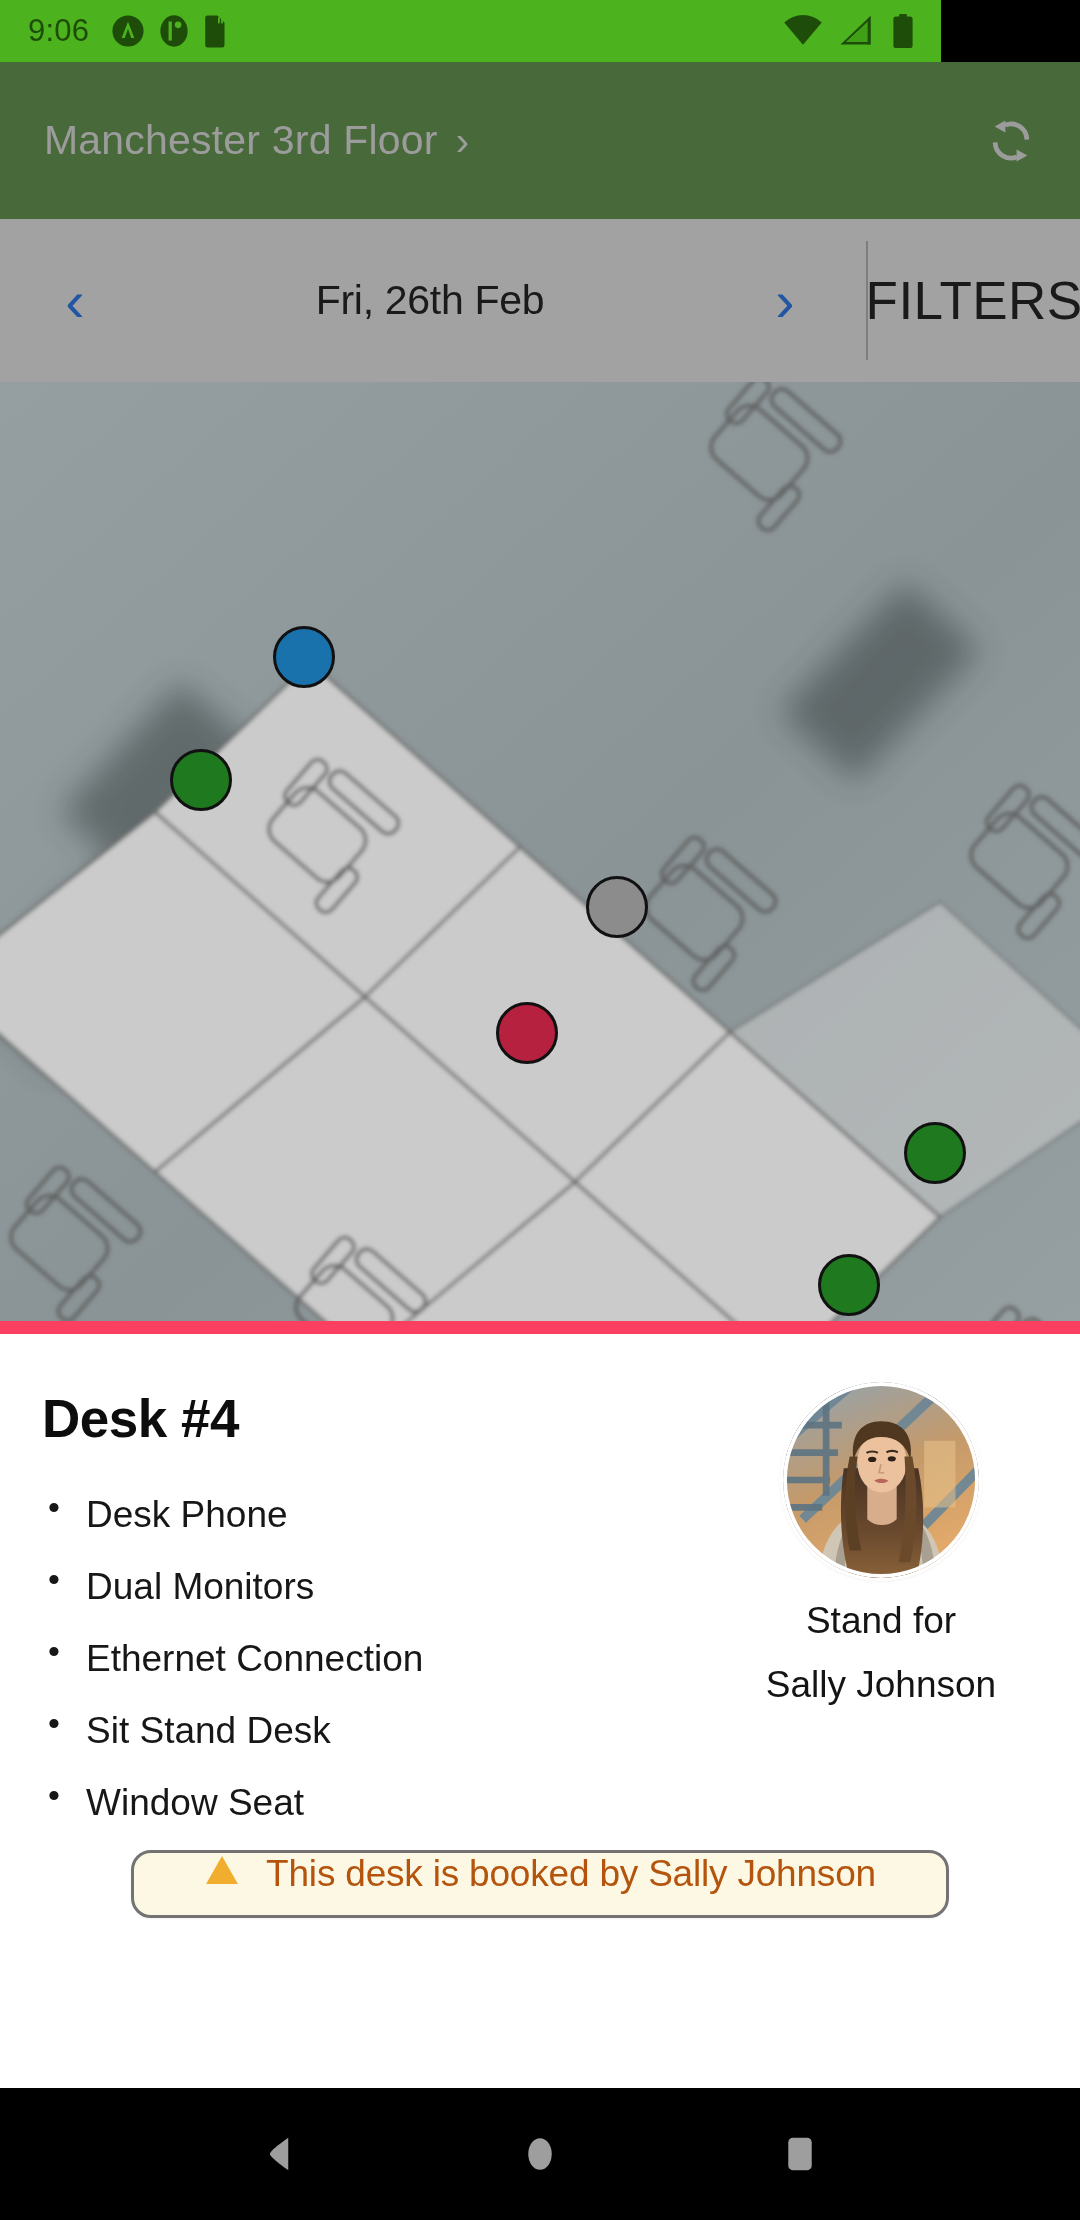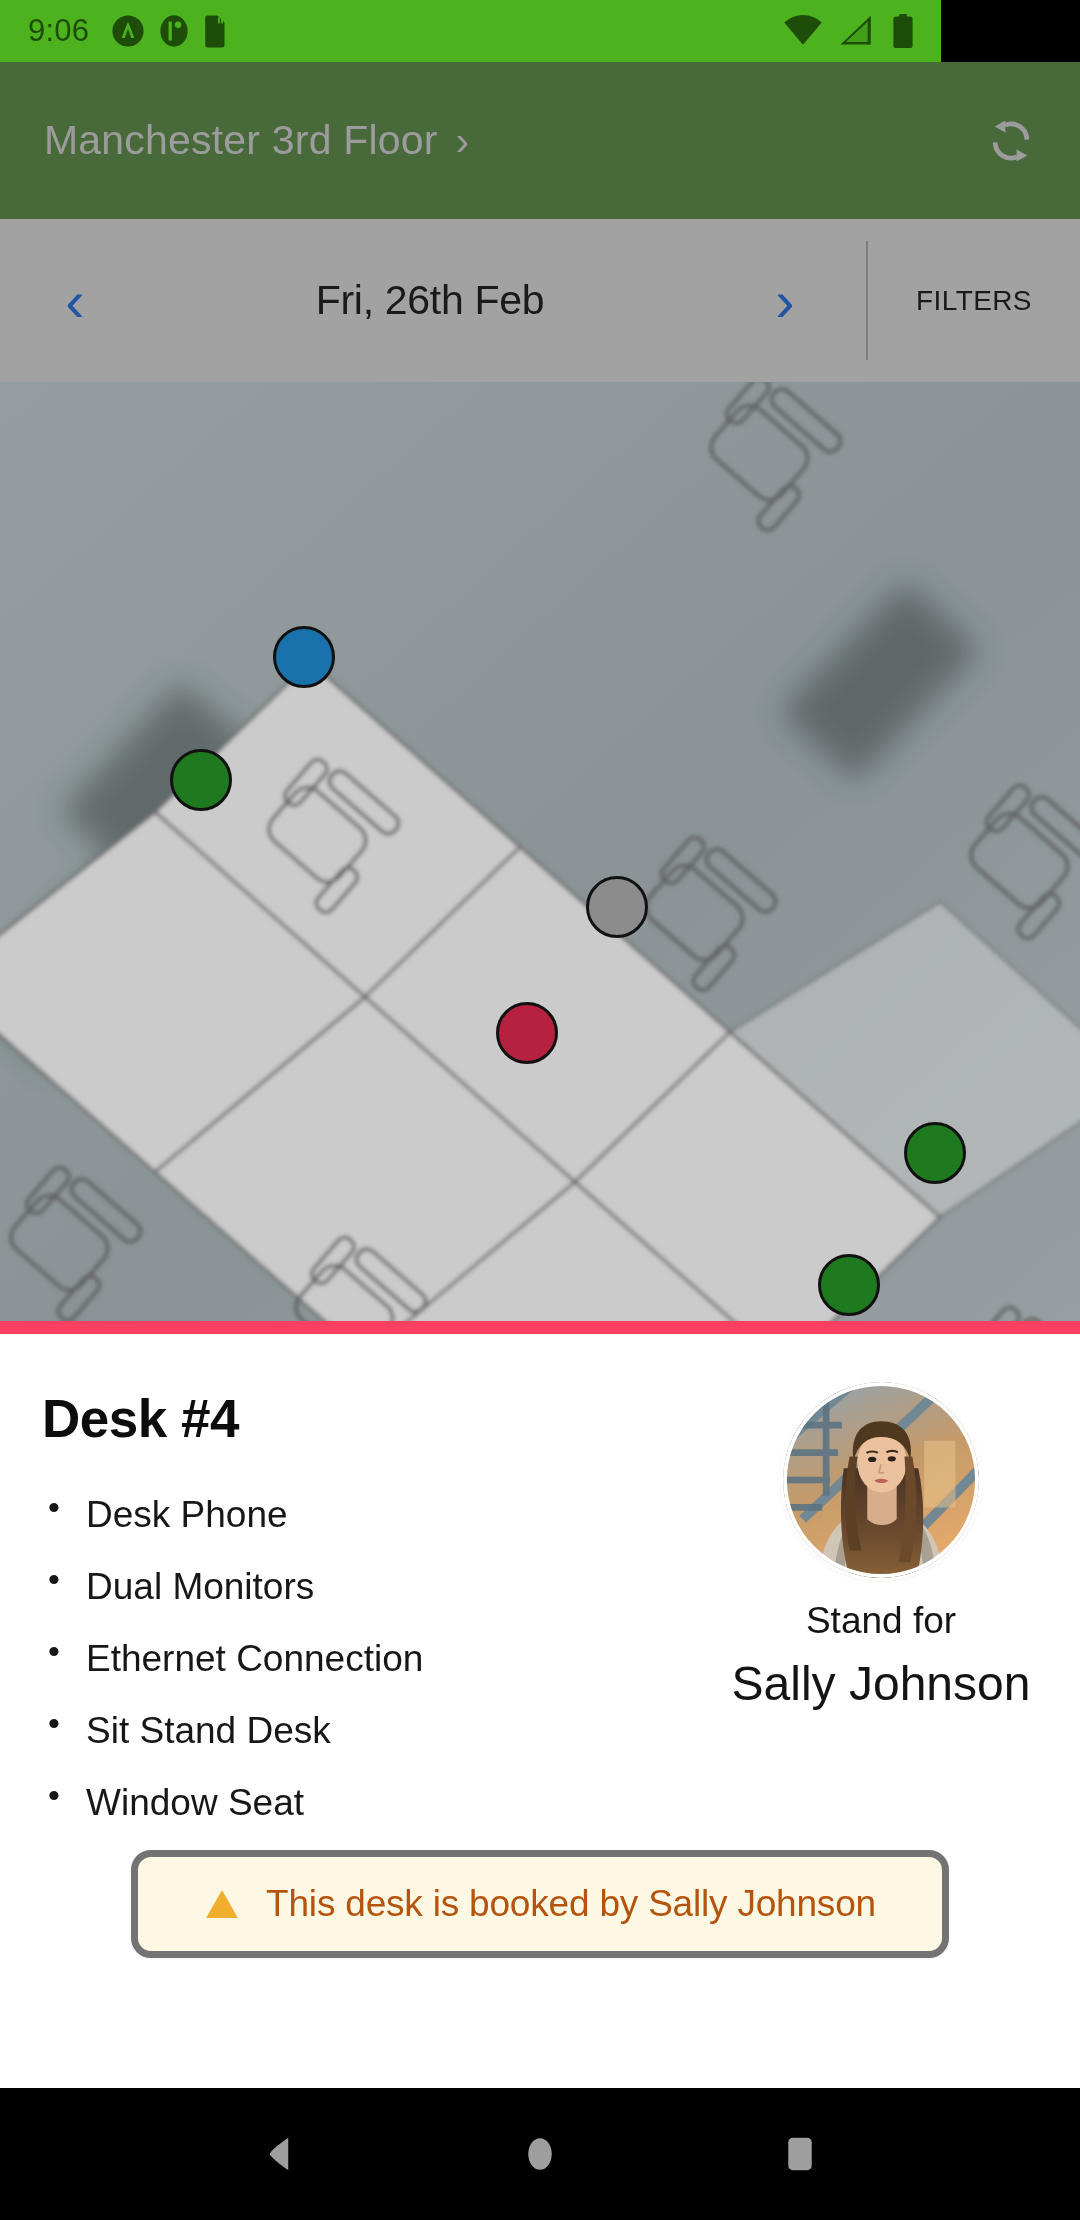--- a/index.html
+++ b/index.html
@@ -66,21 +66,21 @@
   }
   .date-label{
     font-size:41px; color:#1A1A1A; font-weight:400; letter-spacing:-.3px;
     flex:1; text-align:center;
   }
   .date-divider{
     width:2px; background:#7E7E7E; margin:22px 0; position:relative; z-index:2;
   }
   .filters-btn{
     width:212px; display:flex; align-items:center; justify-content:center;
-    font-size:28px; color:#1A1A1A; letter-spacing:.4px; position:relative; z-index:2;
+    font-size:53px; color:#1A1A1A; letter-spacing:.4px; position:relative; z-index:2;
   }
 
   
   .map{
     position:absolute; top:382px; left:0; width:1080px; height:952px;
     overflow:hidden; background:#8D979A;
   }
   .map-svg{ position:absolute; top:0; left:0; width:1080px; height:952px; }
   .marker{
     position:absolute; border-radius:50%;
@@ -124,28 +124,28 @@
     width:196px; height:196px; border-radius:50%;
     overflow:hidden; background:#cfd6da;
     box-shadow:0 0 0 3px #ffffff, 0 1px 5px rgba(0,0,0,.22);
     position:relative;
   }
   .avatar svg{ display:block; width:196px; height:196px; }
   .booked-for{
     margin-top:22px; font-size:37px; color:#141414; text-align:center; white-space:nowrap;
   }
   .booked-name{
-    margin-top:14px; font-size:48px; color:#141414; text-align:center; white-space:nowrap;
+    margin-top:22px; font-size:37px; color:#141414; text-align:center; white-space:nowrap;
   }
 
   .notice{
     position:absolute; left:131px; top:516px;
-    width:818px; height:108px; border-radius:20px;
-    background:#FCF8E3; border:7px solid #737373;
-    display:flex; align-items:center; justify-content:center; gap:26px;
+    width:818px; height:68px; border-radius:20px;
+    background:#FCF8E3; border:3px solid #737373;
+    display:flex; align-items:flex-start; justify-content:center; gap:26px;
     box-shadow:0 1px 3px rgba(0,0,0,.05);
   }
   .notice-text{
     font-size:37px; color:#B4540D; letter-spacing:-.2px; white-space:nowrap;
   }
 
   
   .nav-bar{
     position:absolute; left:0; bottom:0; width:1080px; height:132px;
     background:#000;

